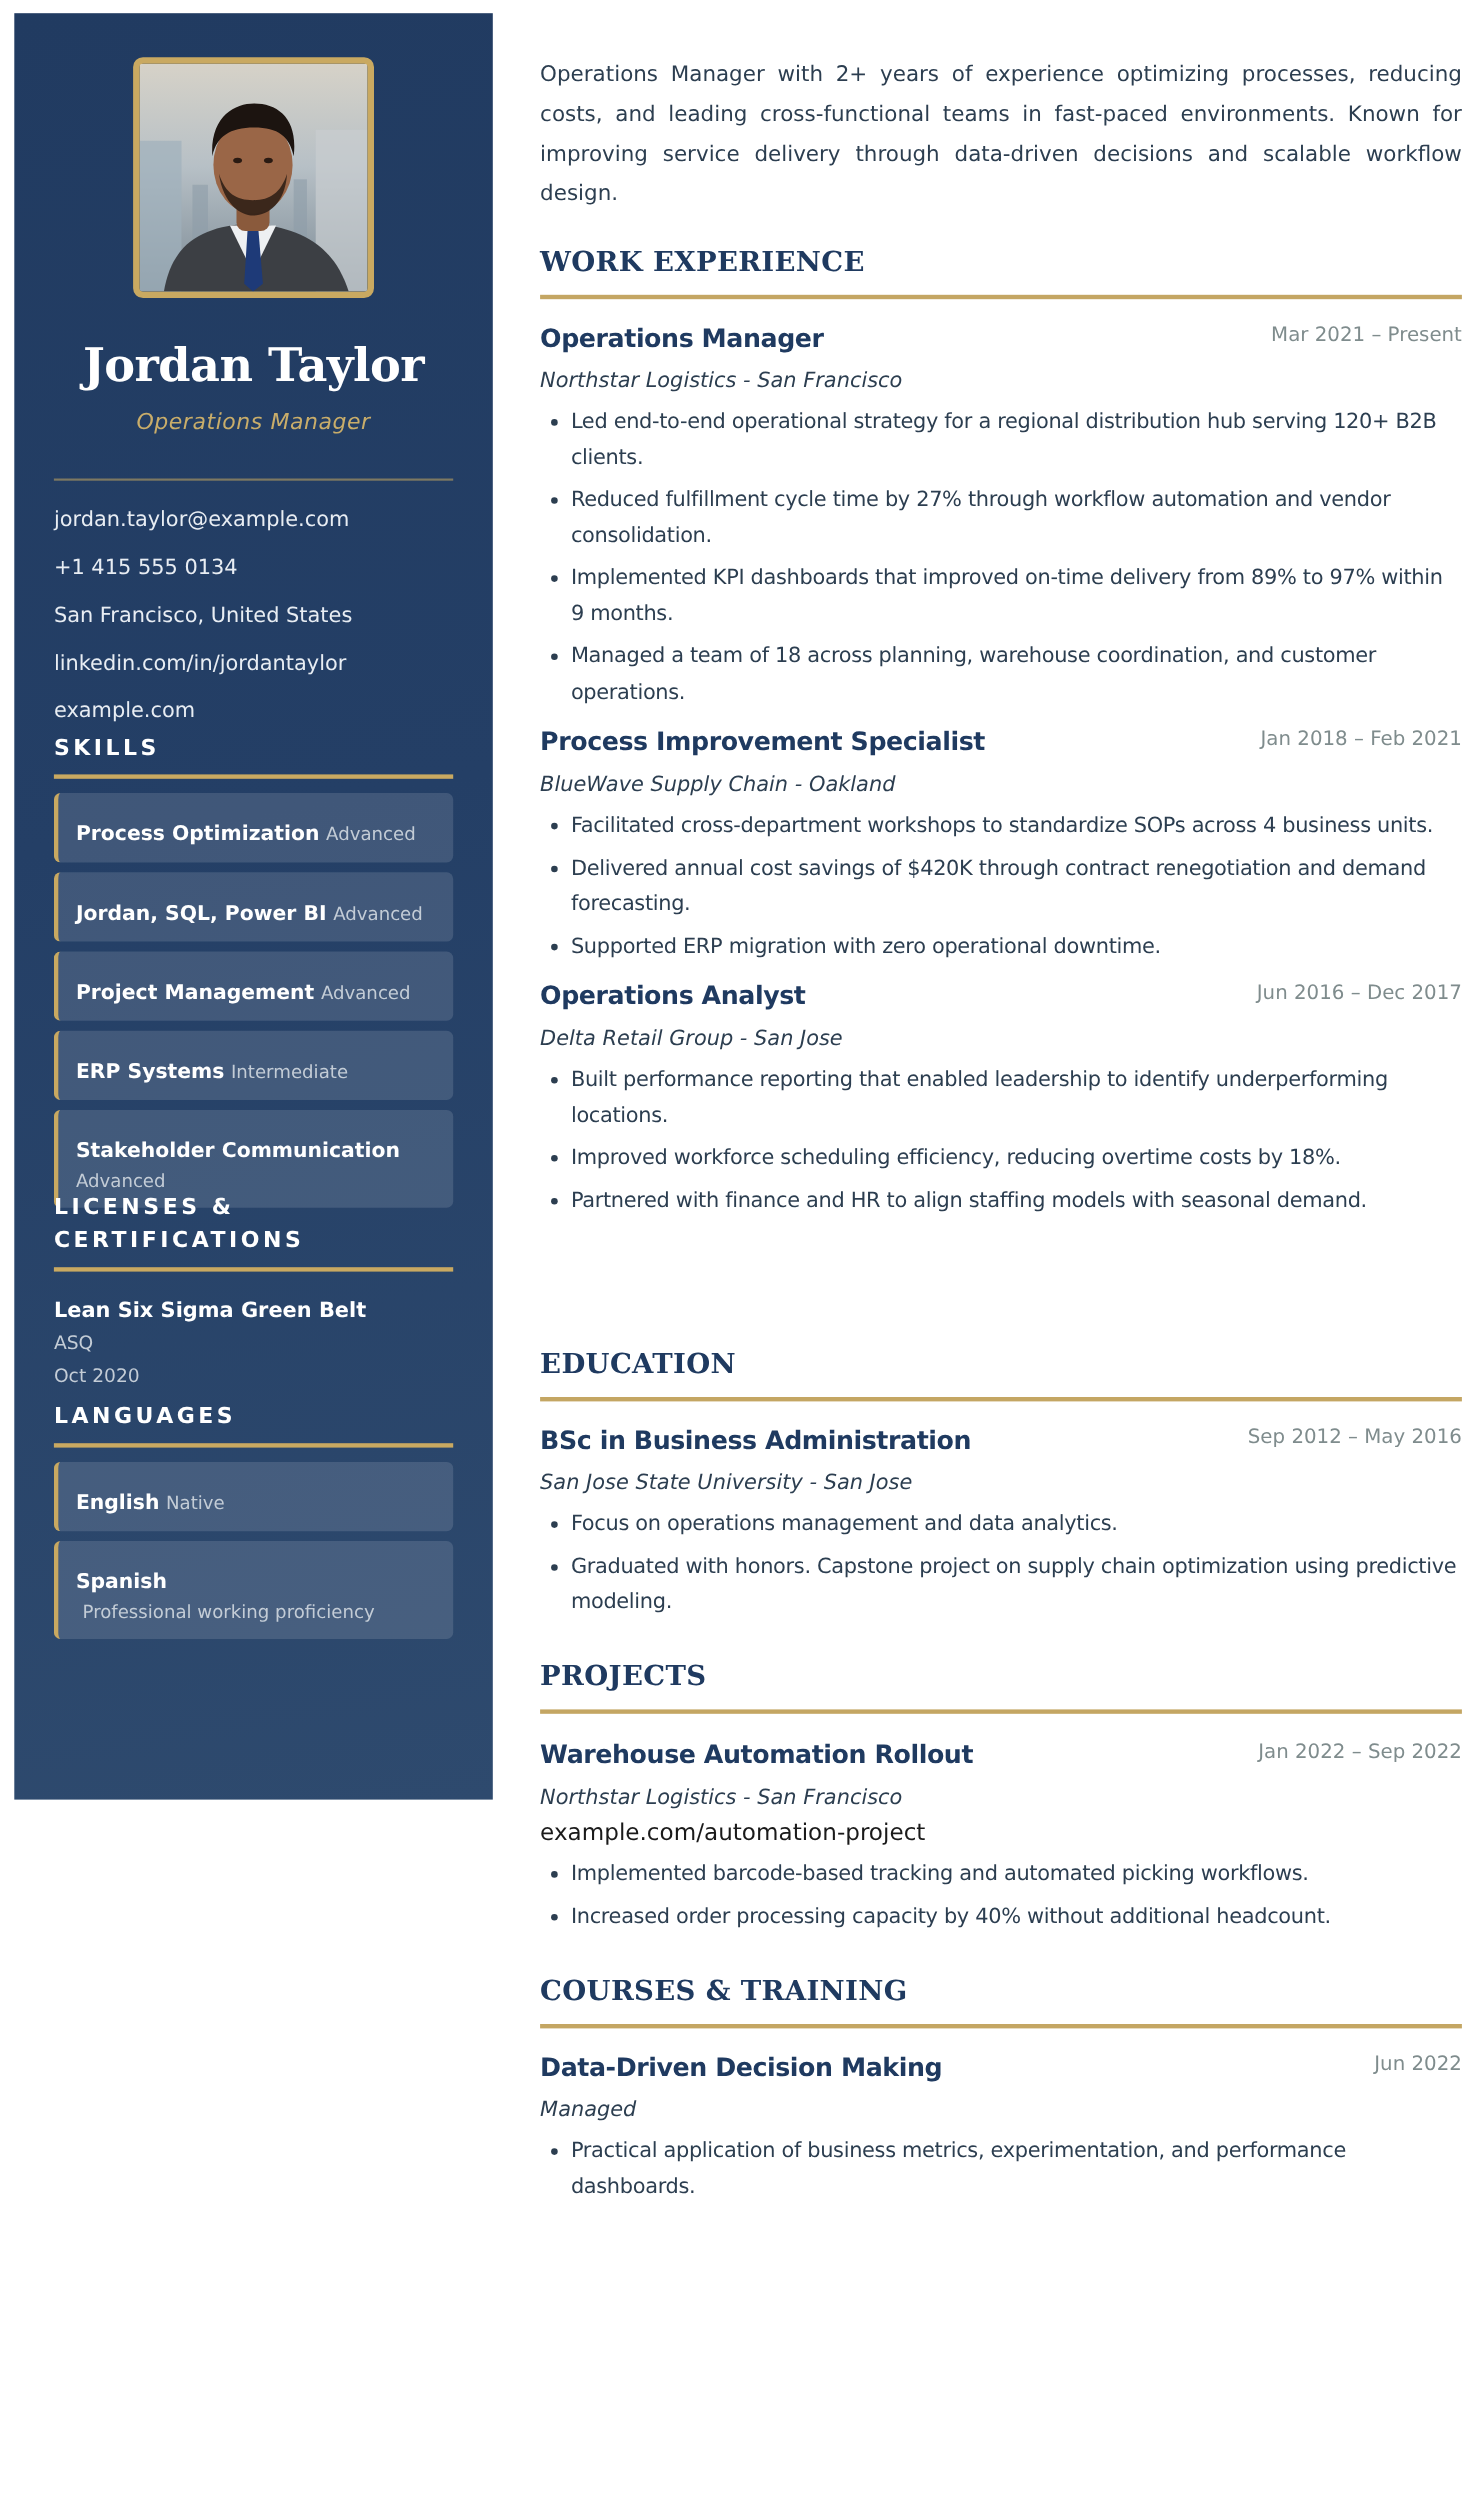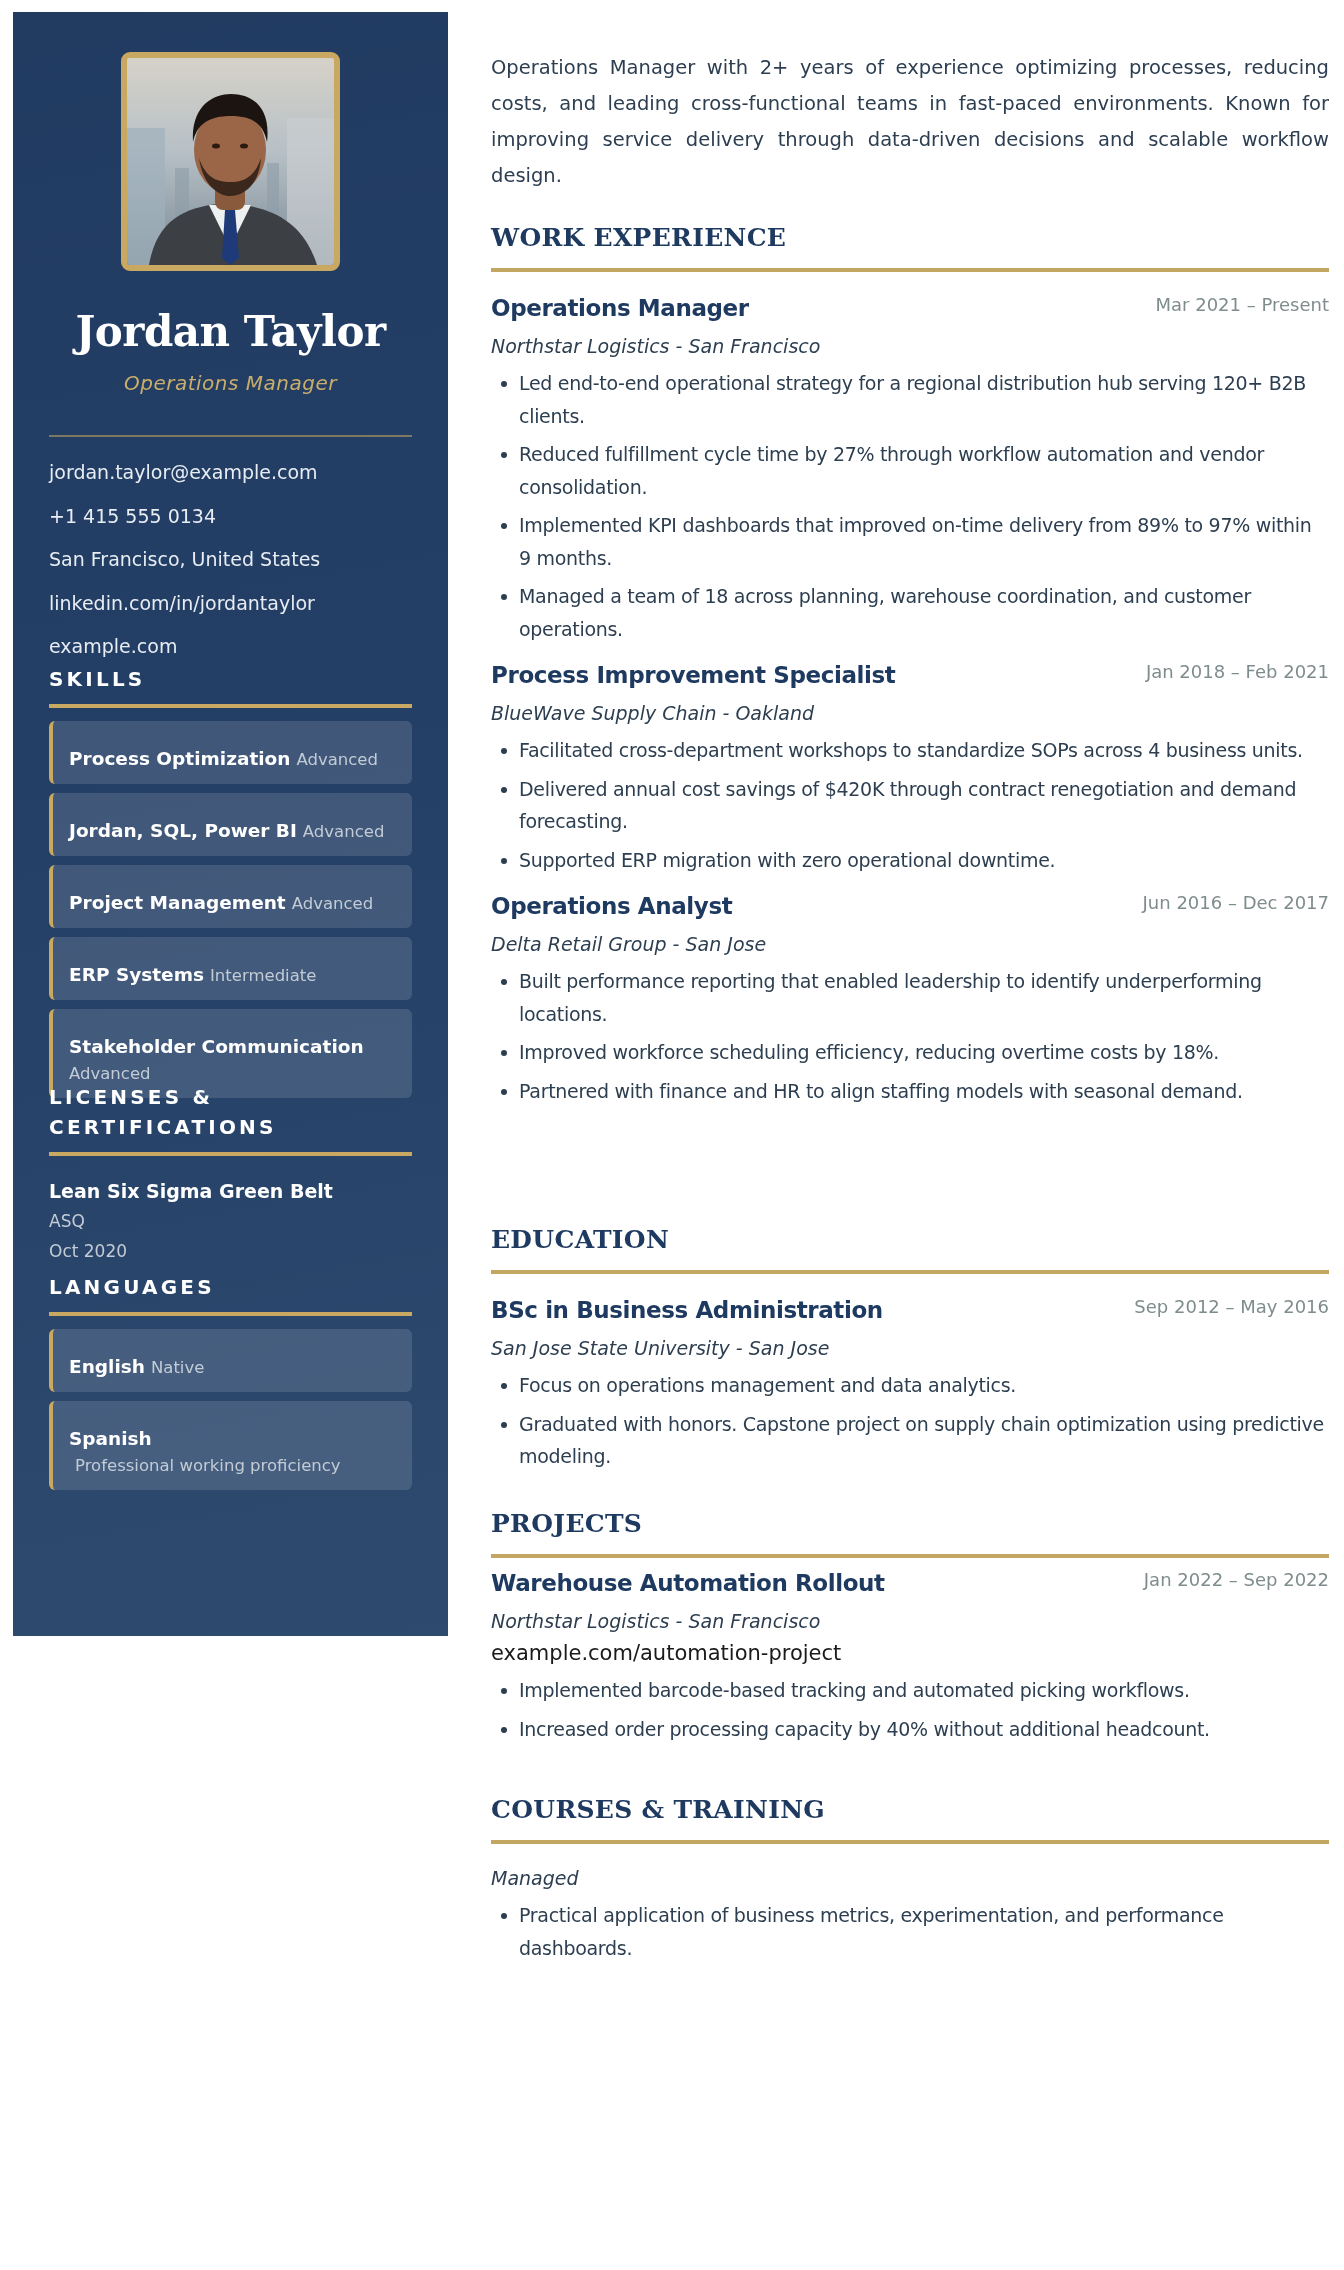--- a/index.html
+++ b/index.html
@@ -239,37 +239,41 @@
       <ul class="bullets">
         <li>Focus on operations management and data analytics.</li>
         <li>Graduated with honors. Capstone project on supply chain optimization using predictive modeling.</li>
       </ul>
     </div>
   </section>
 
   <section class="section" style="top: 1506px;">
     <div class="sec-title">PROJECTS</div>
     <div class="sec-rule"></div>
-    <div class="entry" style="margin-top: 7px;">
+    <div class="entry" style="margin-top: 20px;">
       <div class="e-head">
         <div class="e-title">Warehouse Automation Rollout</div>
         <div class="e-date">Jan 2022 – Sep 2022</div>
       </div>
       <div class="e-org">Northstar Logistics - San Francisco</div>
       <div class="e-link">example.com/automation-project</div>
       <ul class="bullets">
         <li>Implemented barcode-based tracking and automated picking workflows.</li>
         <li>Increased order processing capacity by 40% without additional headcount.</li>
       </ul>
     </div>
   </section>
 
   <section class="section" style="top: 1792px;">
     <div class="sec-title">COURSES &amp; TRAINING</div>
     <div class="sec-rule"></div>
     <div class="entry" style="margin-top: 18px;">
+      <div class="e-head">
+        <div class="e-title">Data-Driven Decision Making</div>
+        <div class="e-date">Jun 2022</div>
+      </div>
       <div class="e-org">Managed</div>
       <ul class="bullets">
         <li>Practical application of business metrics, experimentation, and performance dashboards.</li>
       </ul>
     </div>
   </section>
 </main>
 
 </body></html>

